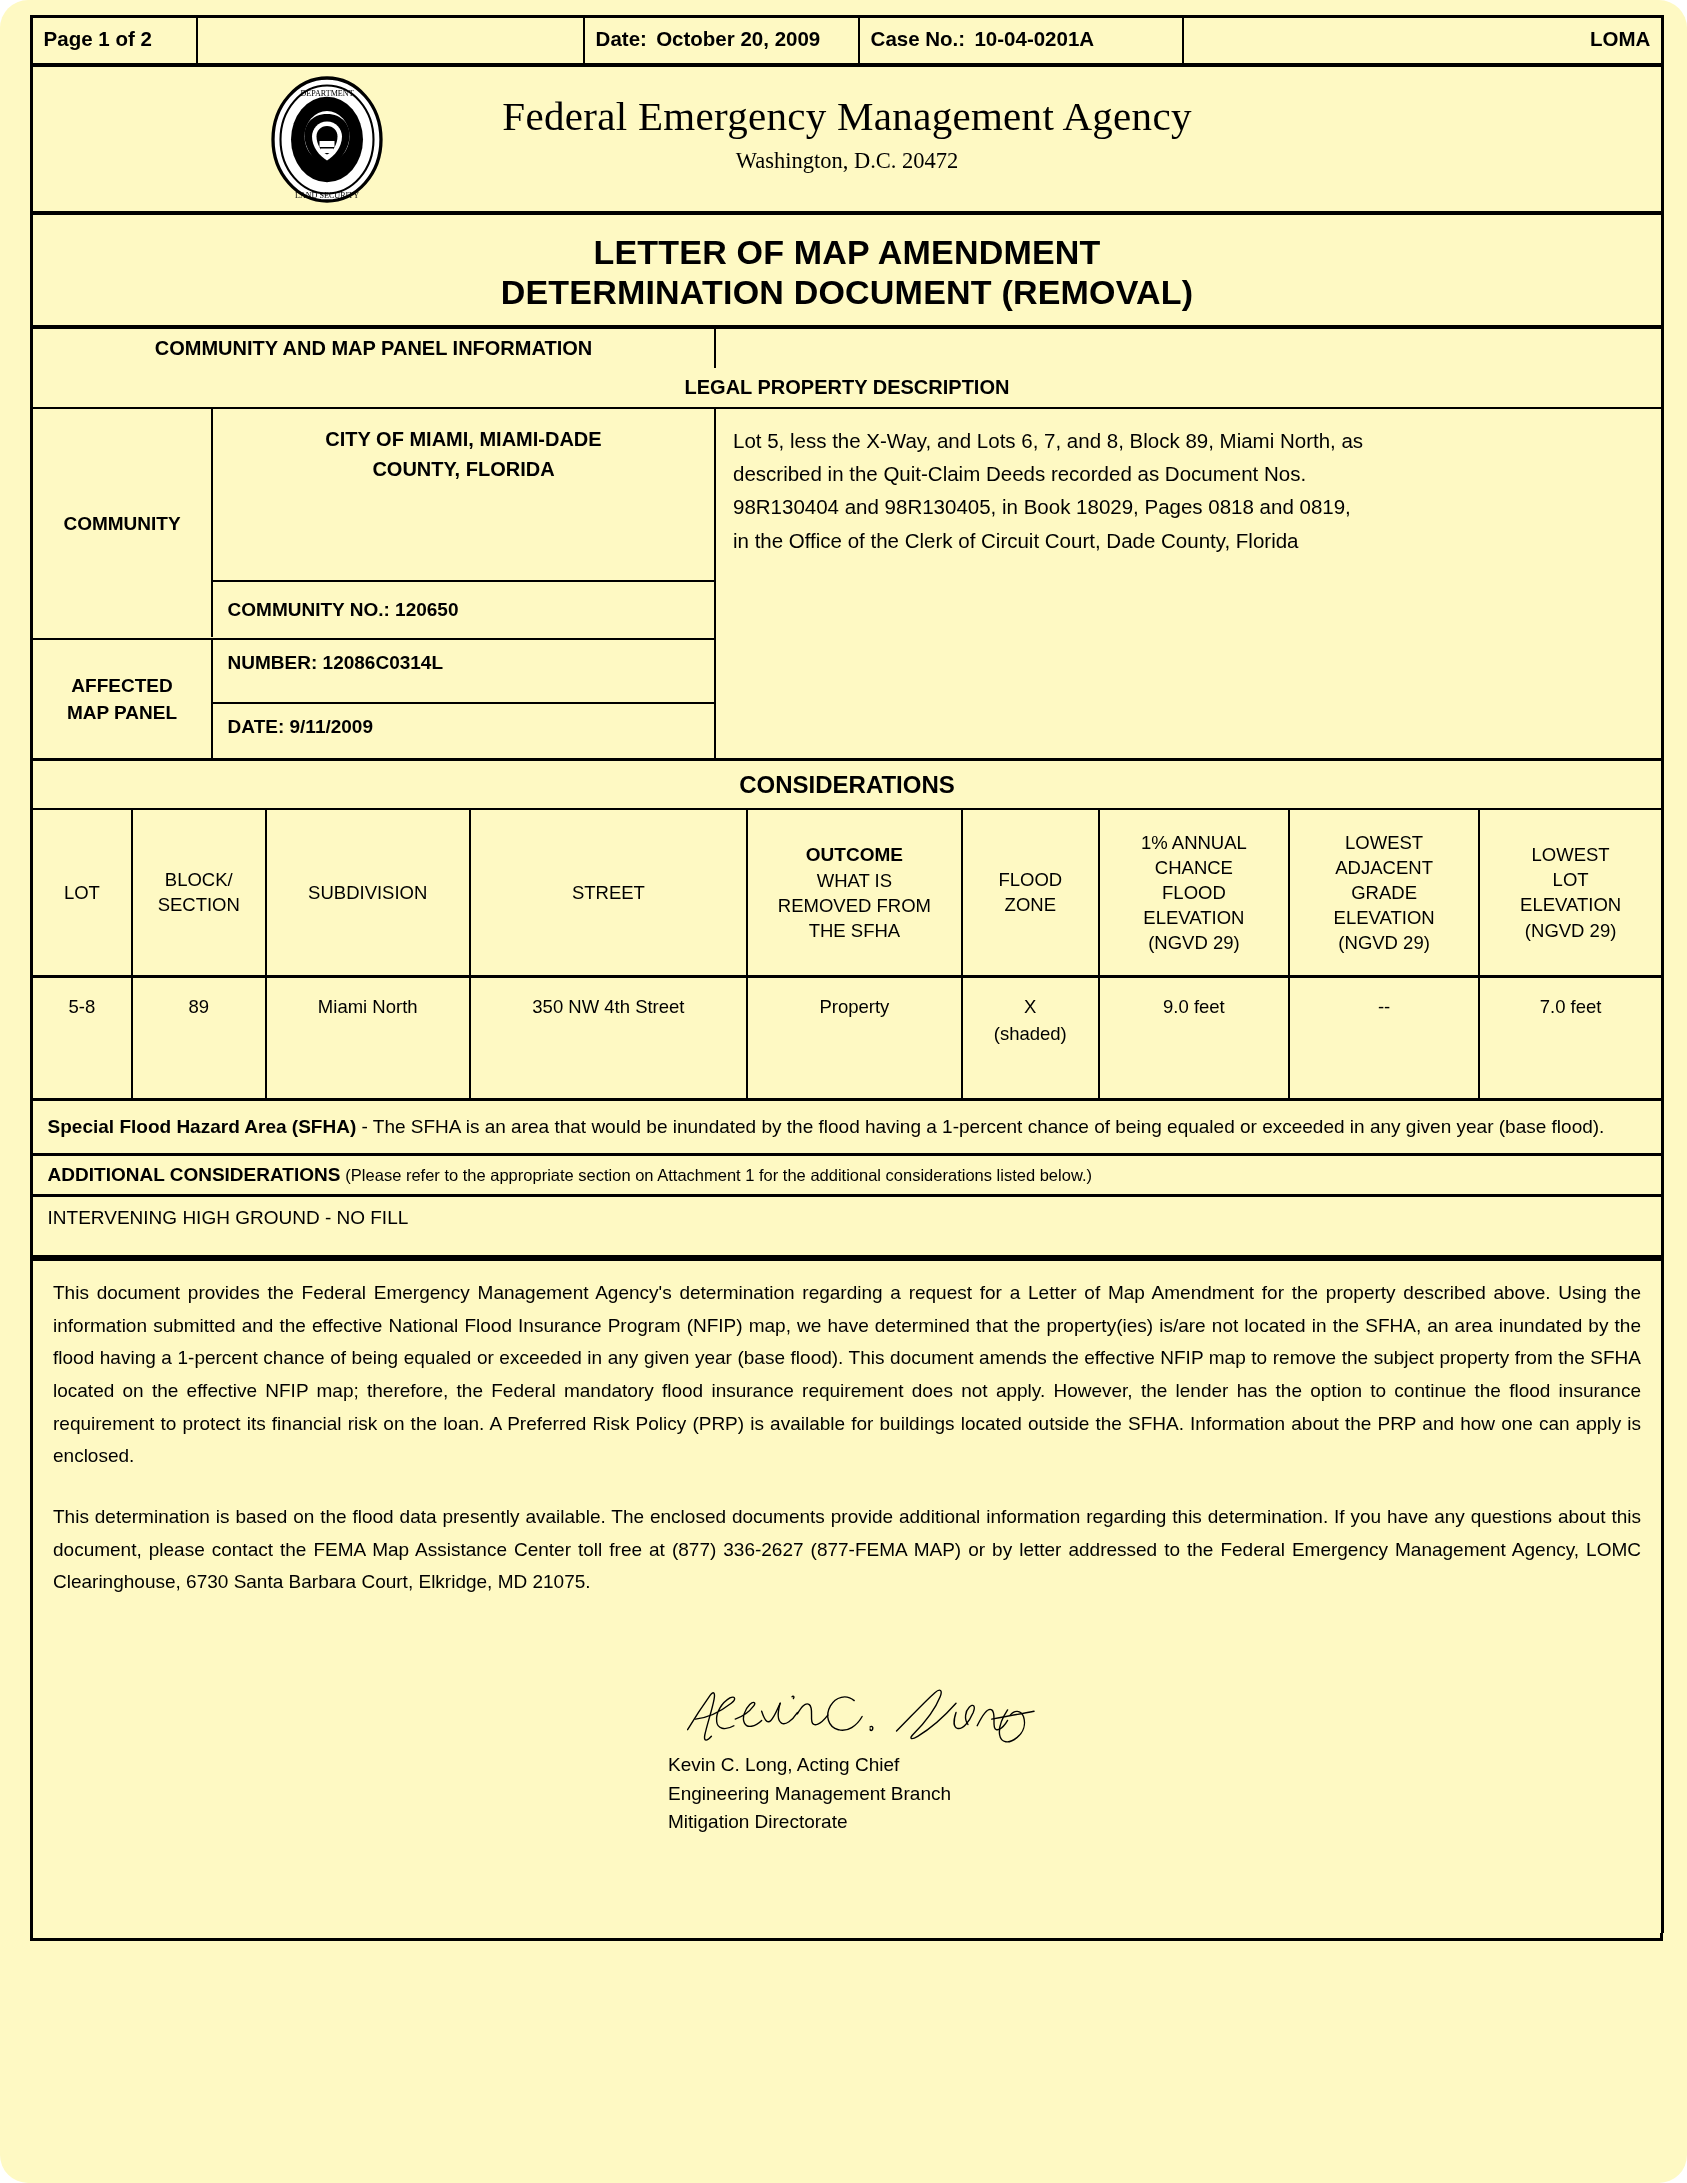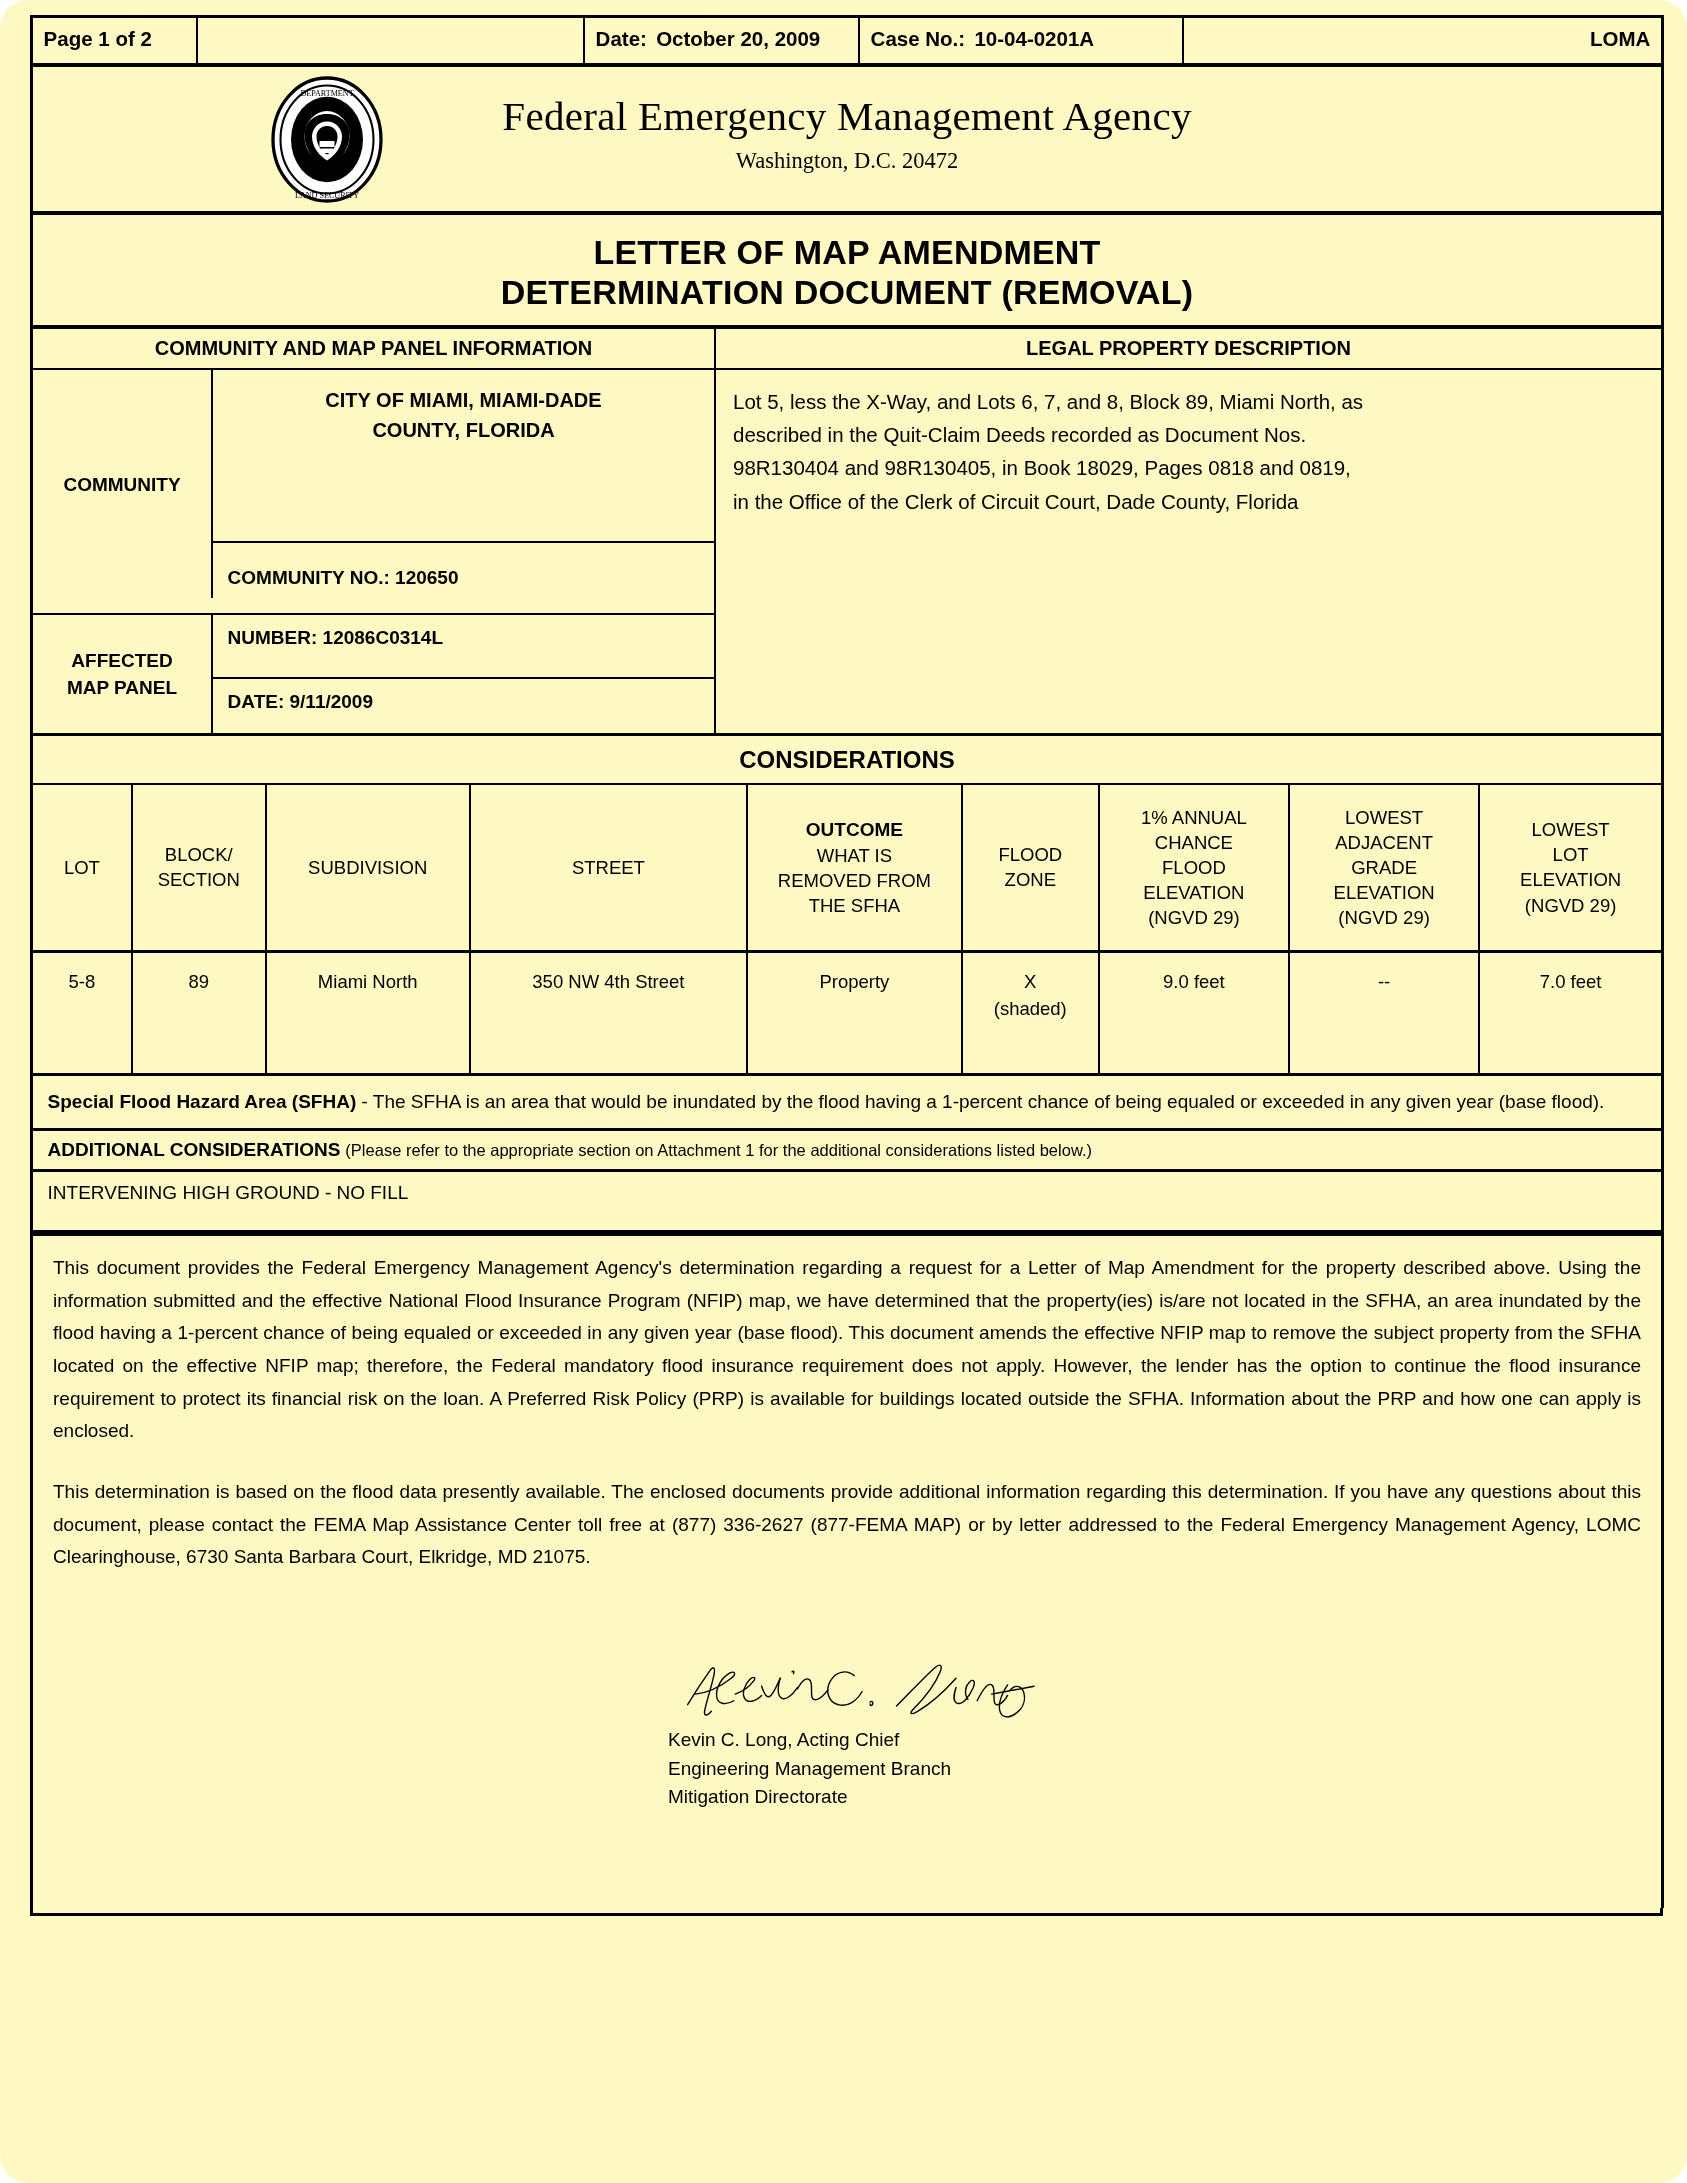--- a/index.html
+++ b/index.html
@@ -79,21 +79,21 @@
     padding: 17px 0 13.2px 0;
   }
   .bigtitle .l1, .bigtitle .l2 {
     font-size: 34px;
     font-weight: bold;
     line-height: 1.18;
     letter-spacing: 0.2px;
   }
 
   
-  .secthead { display: flex; border-bottom: 2.6px solid #000; }
+  .secthead { display: flex; border-bottom: 2.6px solid #000; flex-direction: column; }
   .secthead .left {
     width: 683px;
     border-right: 2.6px solid #000;
     text-align: center;
     font-size: 20px;
     font-weight: bold;
     padding: 8px 0 8px 0;
     box-sizing: border-box;
   }
   .secthead .right {
@@ -121,21 +121,21 @@
     align-items: center;
     justify-content: center;
     text-align: center;
     line-height: 1.45;
   }
   .cval { flex: 1; box-sizing: border-box; padding: 10.6px 14.6px; }
   .cval.center { text-align: center; font-size: 20px; font-weight: bold; line-height: 1.5; }
   .cval.left { font-size: 19px; font-weight: bold; }
 
   .comm-name-cell { height: 173px; border-bottom: 2.6px solid #000; padding-top: 14.6px; }
-  .comm-no-cell { height: 70px; display: flex; align-items: center; }
+  .comm-no-cell { height: 56px; display: flex; align-items: center; }
   .panel-num-cell { height: 64px; border-bottom: 2.6px solid #000; display: flex; align-items: flex-start; padding-top: 12px; }
   .panel-date-cell { height: 54px; display: flex; align-items: flex-start; padding-top: 12px; }
 
   .legal-line { font-size: 20.5px; line-height: 1.62; }
 
   
   .floodwrap { display: flex; border-bottom: 4px solid #000; }
   .floodleft {
     width: 683px;
     border-right: 2.6px solid #000;

